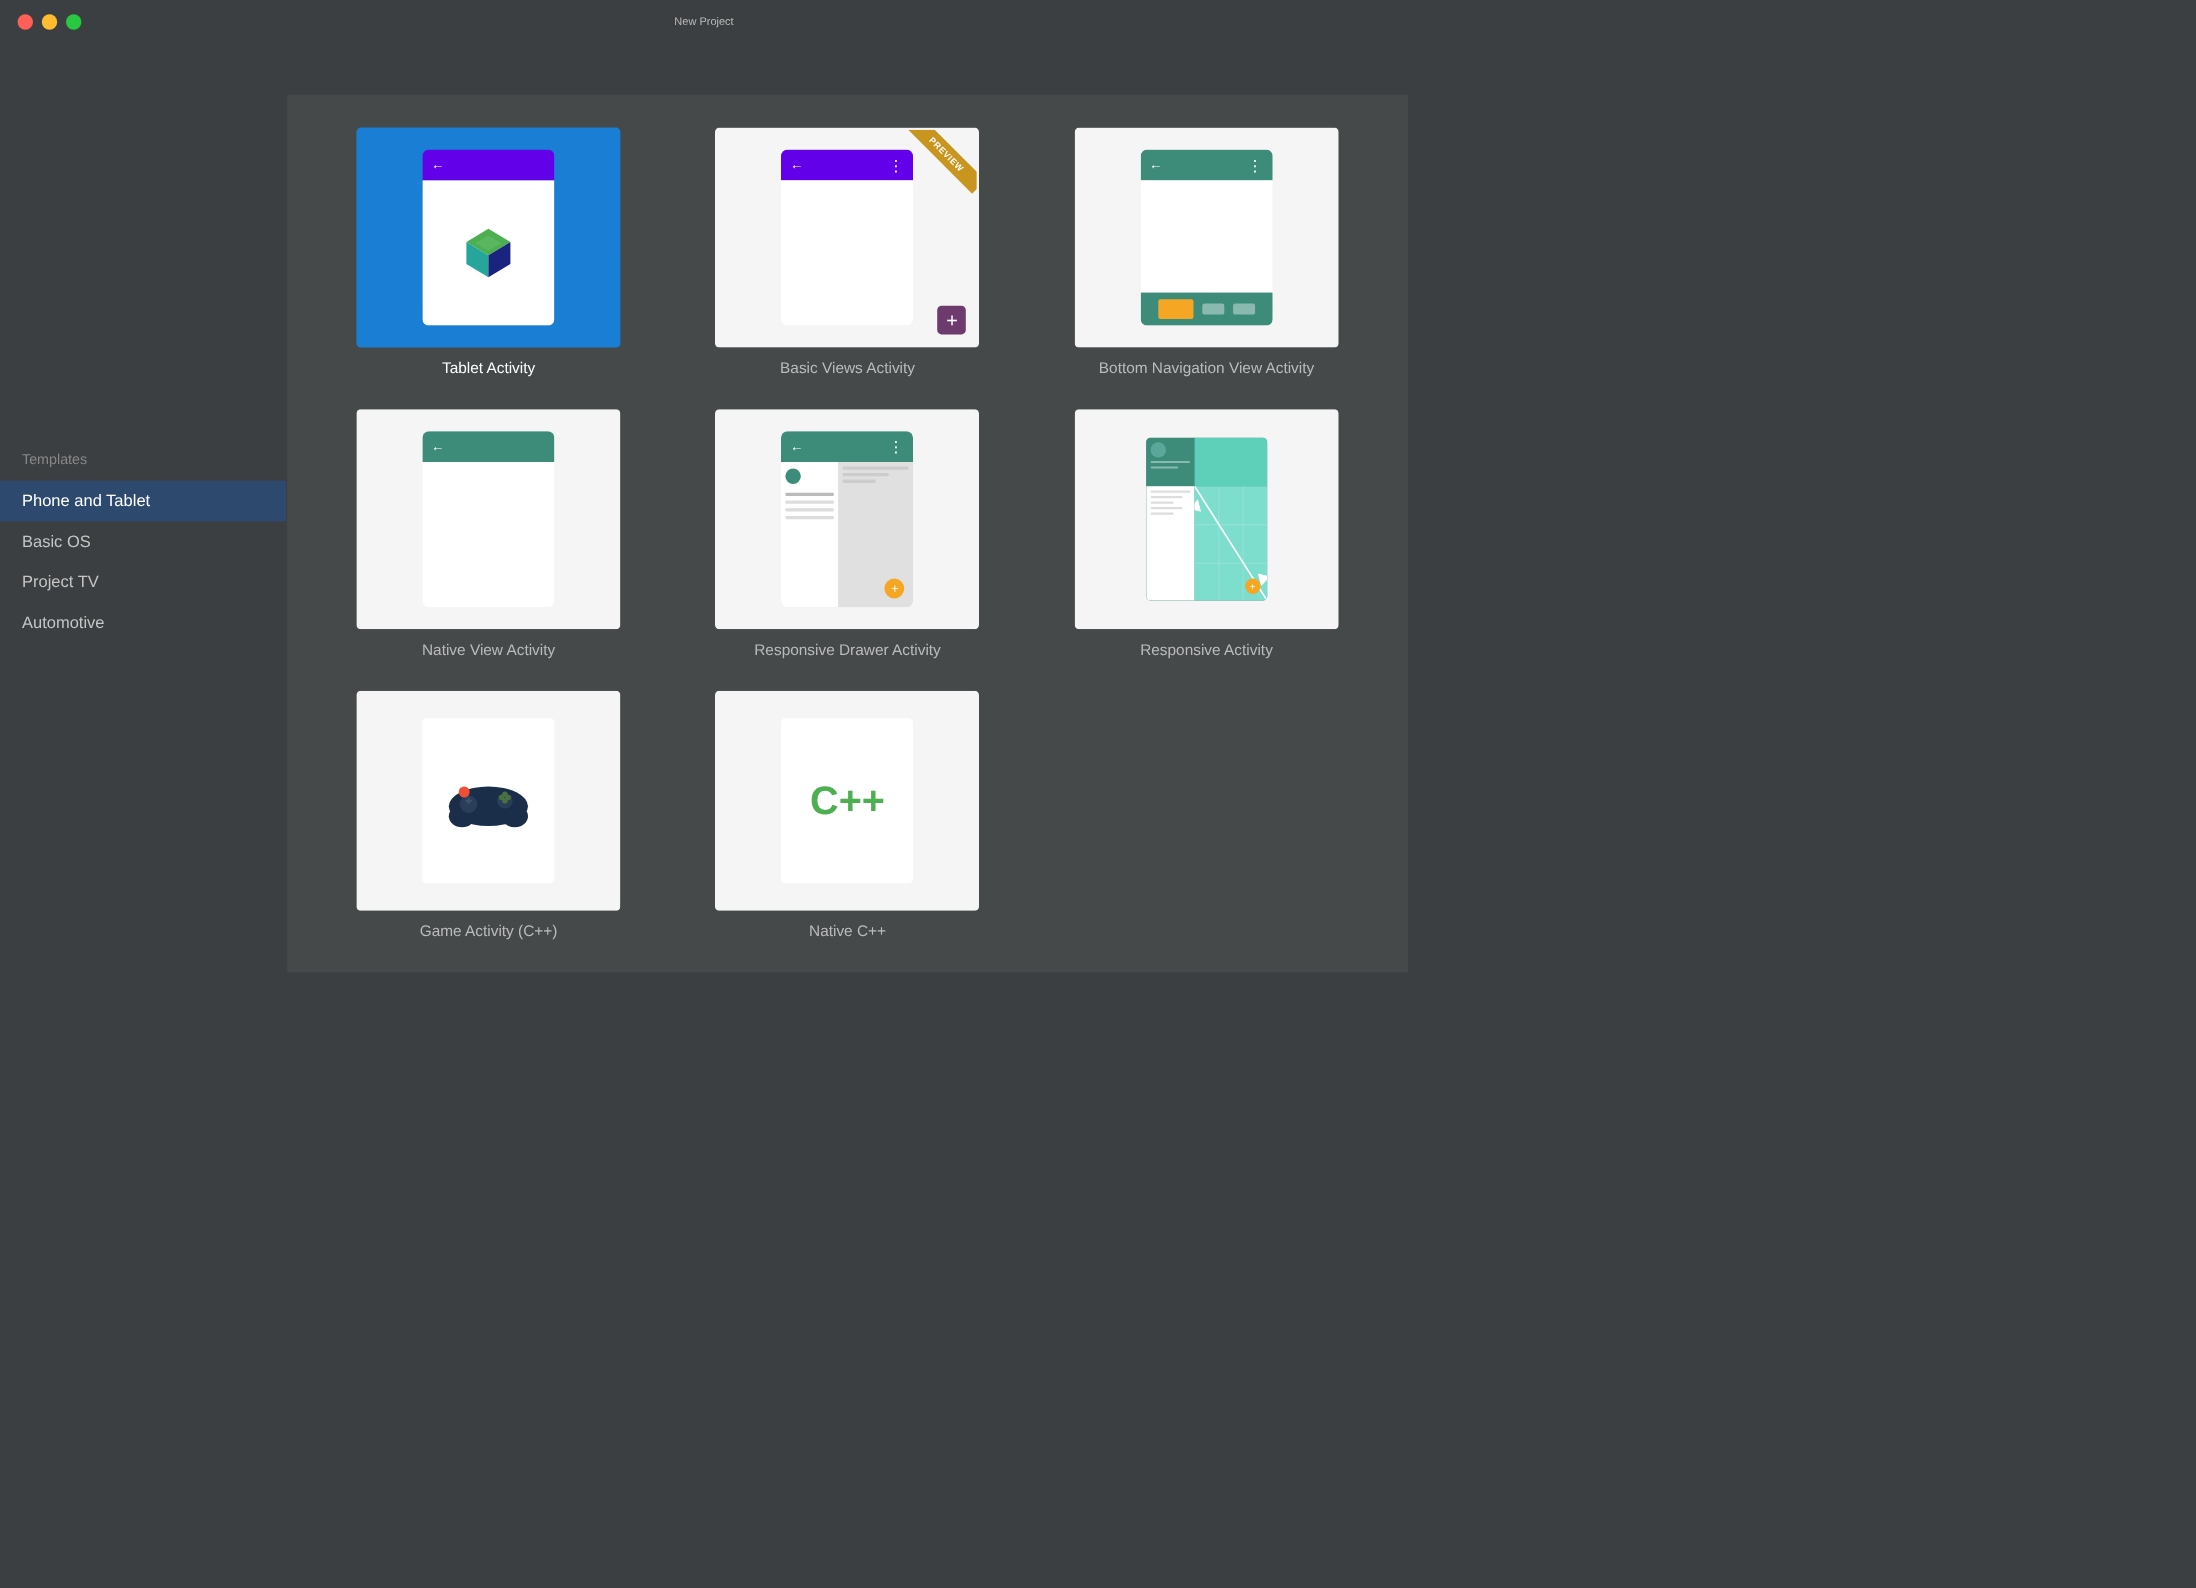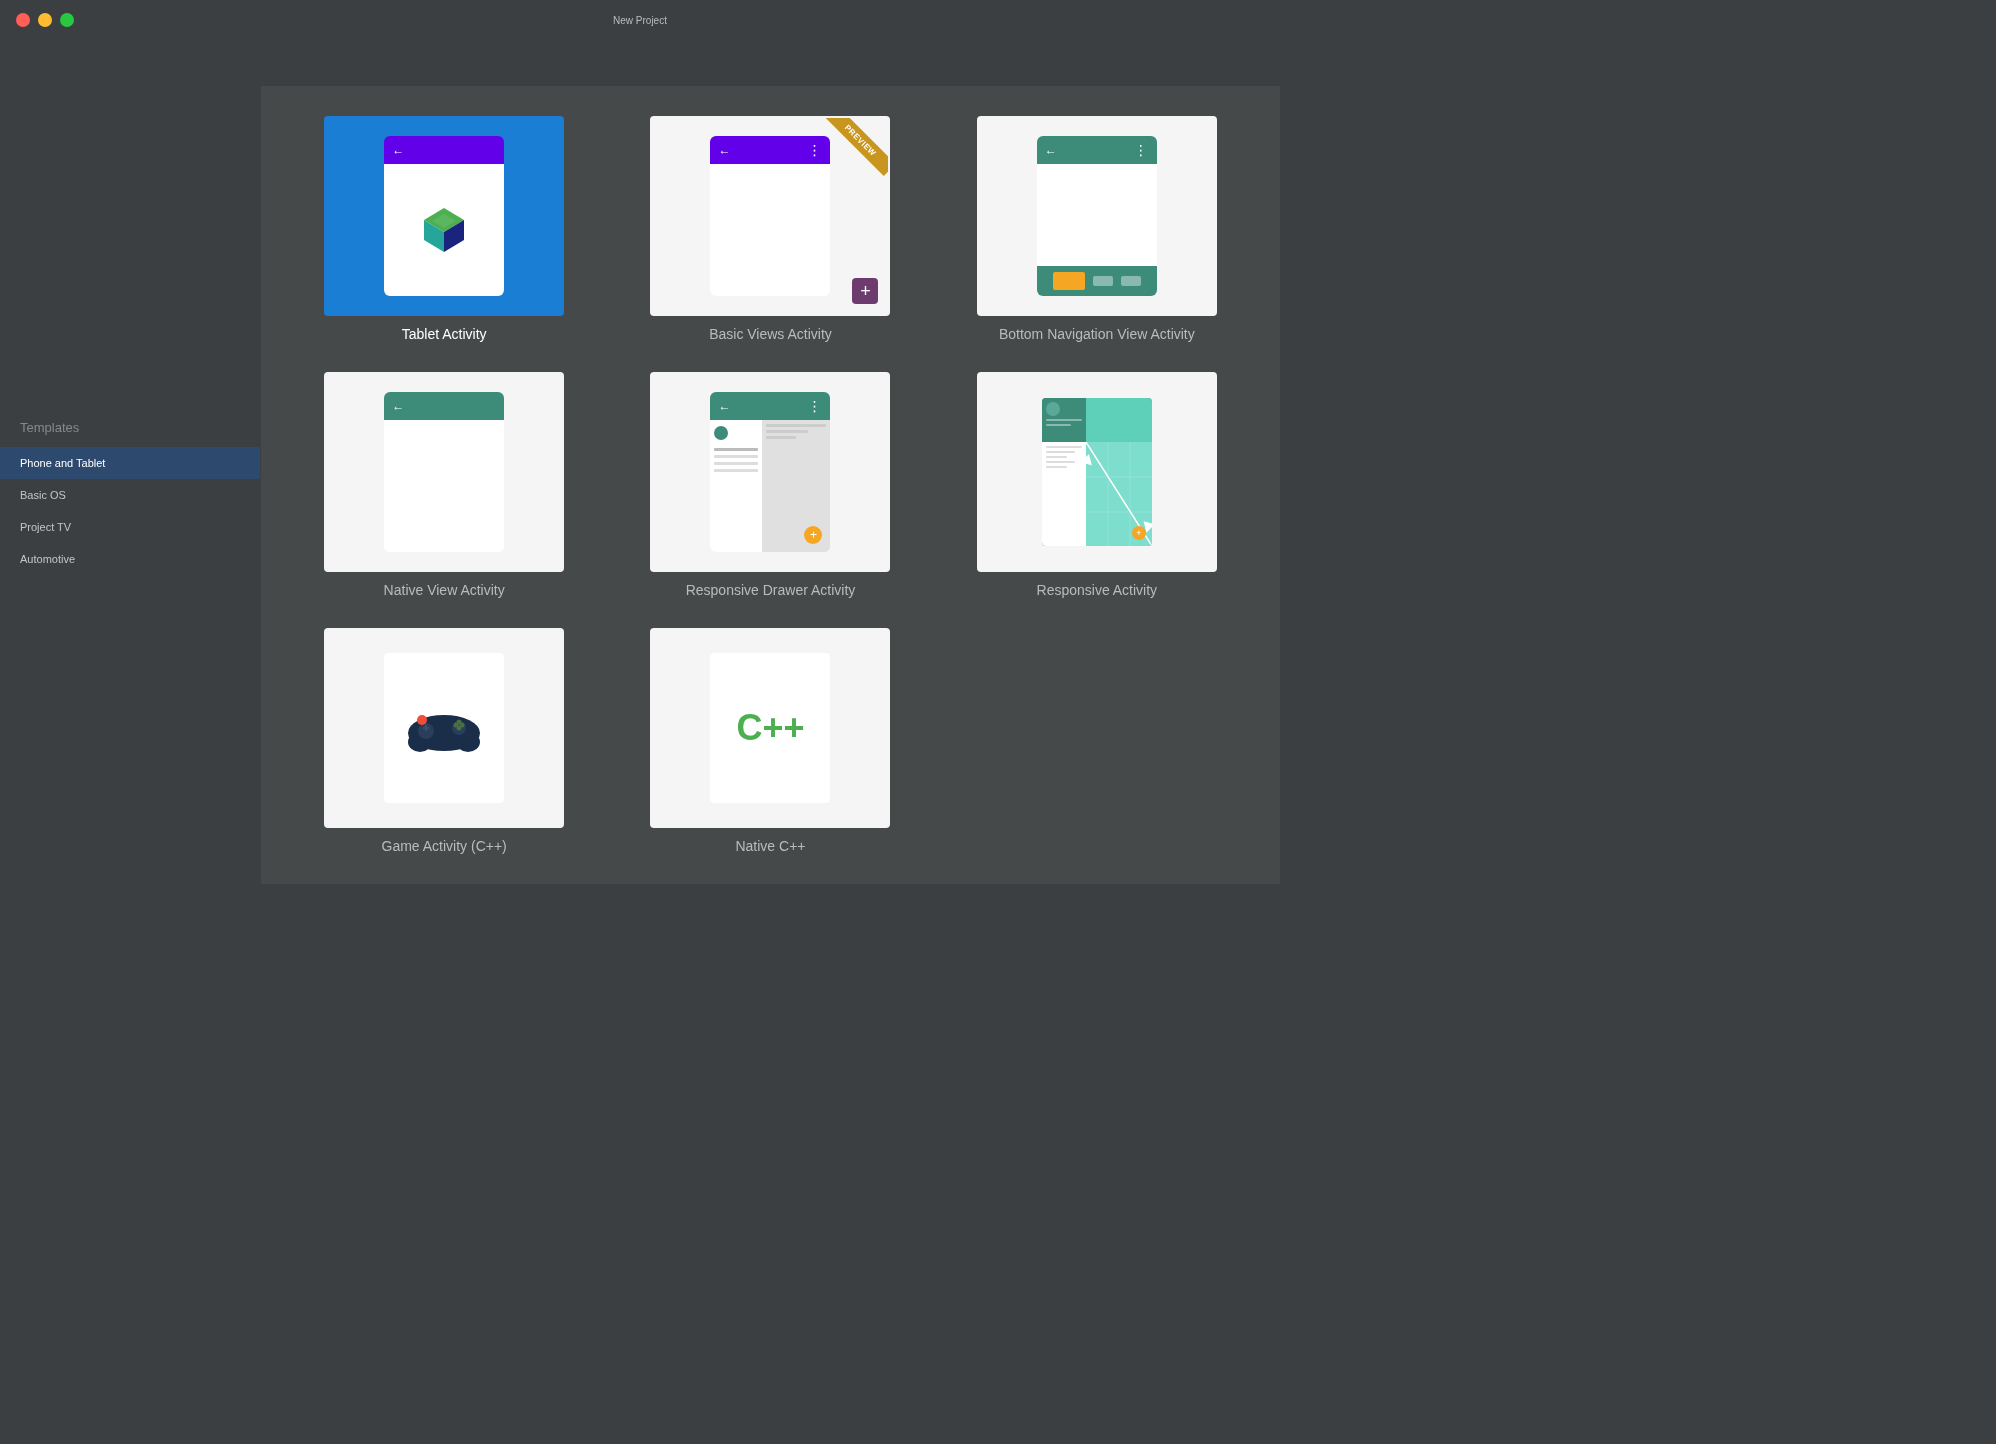--- a/index.html
+++ b/index.html
@@ -55,21 +55,21 @@
       padding-top: 16px;
     }
     .sidebar-label {
       color: #888;
       font-size: 13px;
       padding: 8px 20px 12px;
     }
     .sidebar-item {
       padding: 10px 20px;
       color: #c5c5c5;
-      font-size: 11px;
+      font-size: 15px;
       cursor: pointer;
     }
     .sidebar-item.active {
       background: #2d4a6e;
       color: #fff;
     }
     .divider {
       width: 1px;
       background: #555;
     }

